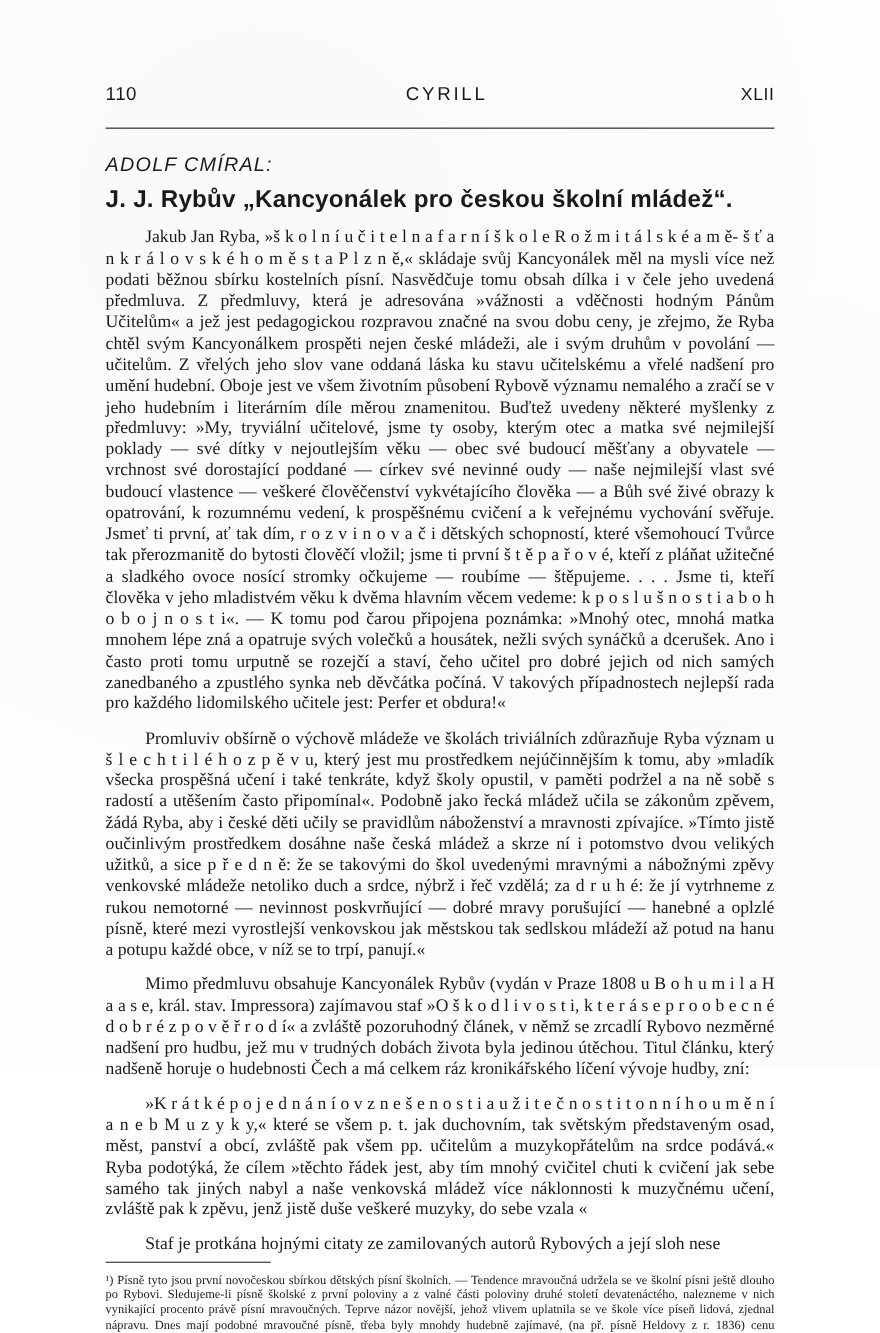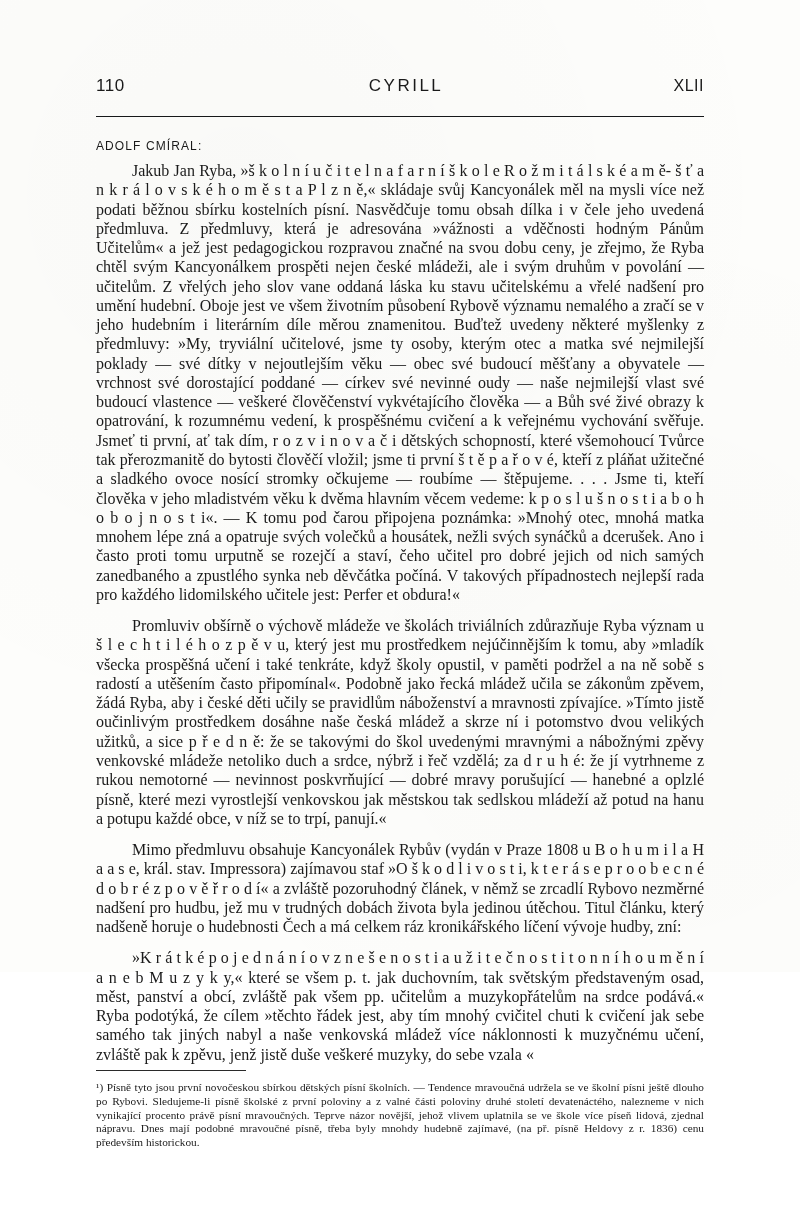--- a/index.html
+++ b/index.html
@@ -51,24 +51,25 @@
     font-size: 16px;
     letter-spacing: 0.5px;
   }
   .rule {
     border: 0;
     border-top: 1.6px solid #16181a;
     margin: 4px 0 0 0;
   }
   .byline {
     font-family: "Liberation Sans", sans-serif;
-    font-size: 12px;
+    font-size: 18px;
     letter-spacing: 1.1px;
     margin-top: 22px;
     margin-bottom: 8px;
+    font-style: italic;
   }
   h1.article-title {
     font-family: "Liberation Sans", sans-serif;
     font-size: 22px;
     font-weight: bold;
     letter-spacing: 0.2px;
     margin: 0 0 12px 0;
     line-height: 1.2;
   }
   p.body {
@@ -104,25 +105,27 @@
 
     <div class="pg-header">
       <div class="pg-num-left">110</div>
       <div class="pg-title">CYRILL</div>
       <div class="pg-num-right">XLII</div>
     </div>
     <hr class="rule">
 
     <div class="byline">ADOLF CMÍRAL:</div>
 
+    <h1 class="article-title">J. J. Rybův „Kancyonálek pro českou školní mládež“.</h1>
 
     <p class="body indent">Jakub Jan Ryba, »š k o l n í  u č i t e l  n a  f a r n í  š k o l e  R o ž m i t á l s k é a m ě- š ť a n  k r á l o v s k é h o  m ě s t a  P l z n ě,« skládaje svůj Kancyonálek měl na mysli více než podati běžnou sbírku kostelních písní. Nasvědčuje tomu obsah dílka i v čele jeho uvedená předmluva. Z předmluvy, která je adresována »vážnosti a vděčnosti hodným Pánům Učitelům« a jež jest pedagogickou rozpravou značné na svou dobu ceny, je zřejmo, že Ryba chtěl svým Kancyonálkem prospěti nejen české mládeži, ale i svým druhům v povolání — učitelům. Z vřelých jeho slov vane oddaná láska ku stavu učitelskému a vřelé nadšení pro umění hudební. Oboje jest ve všem životním působení Rybově významu nemalého a zračí se v jeho hudebním i literárním díle měrou znamenitou. Buďtež uvedeny některé myšlenky z předmluvy: »My, tryviální učitelové, jsme ty osoby, kterým otec a matka své nejmilejší poklady — své dítky v nejoutlejším věku — obec své budoucí měšťany a obyvatele — vrchnost své dorostající poddané — církev své nevinné oudy — naše nejmilejší vlast své budoucí vlastence — veškeré člověčenství vykvétajícího člověka — a Bůh své živé obrazy k opatrování, k rozumnému vedení, k prospěšnému cvičení a k veřejnému vychování svěřuje. Jsmeť ti první, ať tak dím, r o z v i n o v a č i dětských schopností, které všemohoucí Tvůrce tak přerozmanitě do bytosti člověčí vložil; jsme ti první š t ě p a ř o v é, kteří z pláňat užitečné a sladkého ovoce nosící stromky očkujeme — roubíme — štěpujeme. . . . Jsme ti, kteří člověka v jeho mladistvém věku k dvěma hlavním věcem vedeme: k p o s l u š n o s t i  a  b o h o b o j n o s t i«. — K tomu pod čarou připojena poznámka: »Mnohý otec, mnohá matka mnohem lépe zná a opatruje svých volečků a housátek, nežli svých synáčků a dcerušek. Ano i často proti tomu urputně se rozejčí a staví, čeho učitel pro dobré jejich od nich samých zanedbaného a zpustlého synka neb děvčátka počíná. V takových případnostech nejlepší rada pro každého lidomilského učitele jest: Perfer et obdura!«</p>
     <p class="body indent">Promluviv obšírně o výchově mládeže ve školách triviálních zdůrazňuje Ryba význam u š l e c h t i l é h o  z p ě v u, který jest mu prostředkem nejúčinnějším k tomu, aby »mladík všecka prospěšná učení i také tenkráte, když školy opustil, v paměti podržel a na ně sobě s radostí a utěšením často připomínal«. Podobně jako řecká mládež učila se zákonům zpěvem, žádá Ryba, aby i české děti učily se pravidlům náboženství a mravnosti zpívajíce. »Tímto jistě oučinlivým prostředkem dosáhne naše česká mládež a skrze ní i potomstvo dvou velikých užitků, a sice p ř e d n ě: že se takovými do škol uvedenými mravnými a nábožnými zpěvy venkovské mládeže netoliko duch a srdce, nýbrž i řeč vzdělá; za d r u h é: že jí vytrhneme z rukou nemotorné — nevinnost poskvrňující — dobré mravy porušující — hanebné a oplzlé písně, které mezi vyrostlejší venkovskou jak městskou tak sedlskou mládeží až potud na hanu a potupu každé obce, v níž se to trpí, panují.«</p>
     <p class="body indent">Mimo předmluvu obsahuje Kancyonálek Rybův (vydán v Praze 1808 u B o h u m i l a  H a a s e, král. stav. Impressora) zajímavou staf »O  š k o d l i v o s t i,  k t e r á  s e  p r o  o b e c n é  d o b r é  z p o v ě ř  r o d í« a zvláště pozoruhodný článek, v němž se zrcadlí Rybovo nezměrné nadšení pro hudbu, jež mu v trudných dobách života byla jedinou útěchou. Titul článku, který nadšeně horuje o hudebnosti Čech a má celkem ráz kronikářského líčení vývoje hudby, zní:</p>
     <p class="body indent">»K r á t k é  p o j e d n á n í  o  v z n e š e n o s t i  a  u ž i t e č n o s t i  t o n n í h o  u m ě n í  a n e b  M u z y k y,« které se všem p. t. jak duchovním, tak světským představeným osad, měst, panství a obcí, zvláště pak všem pp. učitelům a muzykopřátelům na srdce podává.« Ryba podotýká, že cílem »těchto řádek jest, aby tím mnohý cvičitel chuti k cvičení jak sebe samého tak jiných nabyl a naše venkovská mládež více náklonnosti k muzyčnému učení, zvláště pak k zpěvu, jenž jistě duše veškeré muzyky, do sebe vzala «</p>
+    <p class="body indent">Staf je protkána hojnými citaty ze zamilovaných autorů Rybových a její sloh nese</p>
 
     <hr class="notes-rule">
     <div class="notes">
       <span>¹)</span>
       <span>Písně tyto jsou první novočeskou sbírkou dětských písní školních. — Tendence mravoučná udržela se ve školní písni ještě dlouho po Rybovi. Sledujeme-li písně školské z první poloviny a z valné části poloviny druhé století devatenáctého, nalezneme v nich vynikající procento právě písní mravoučných. Teprve názor novější, jehož vlivem uplatnila se ve škole více píseň lidová, zjednal nápravu. Dnes mají podobné mravoučné písně, třeba byly mnohdy hudebně zajímavé, (na př. písně Heldovy z r. 1836) cenu především historickou.</span>
     </div>
 
   </div>
 </div>
 

